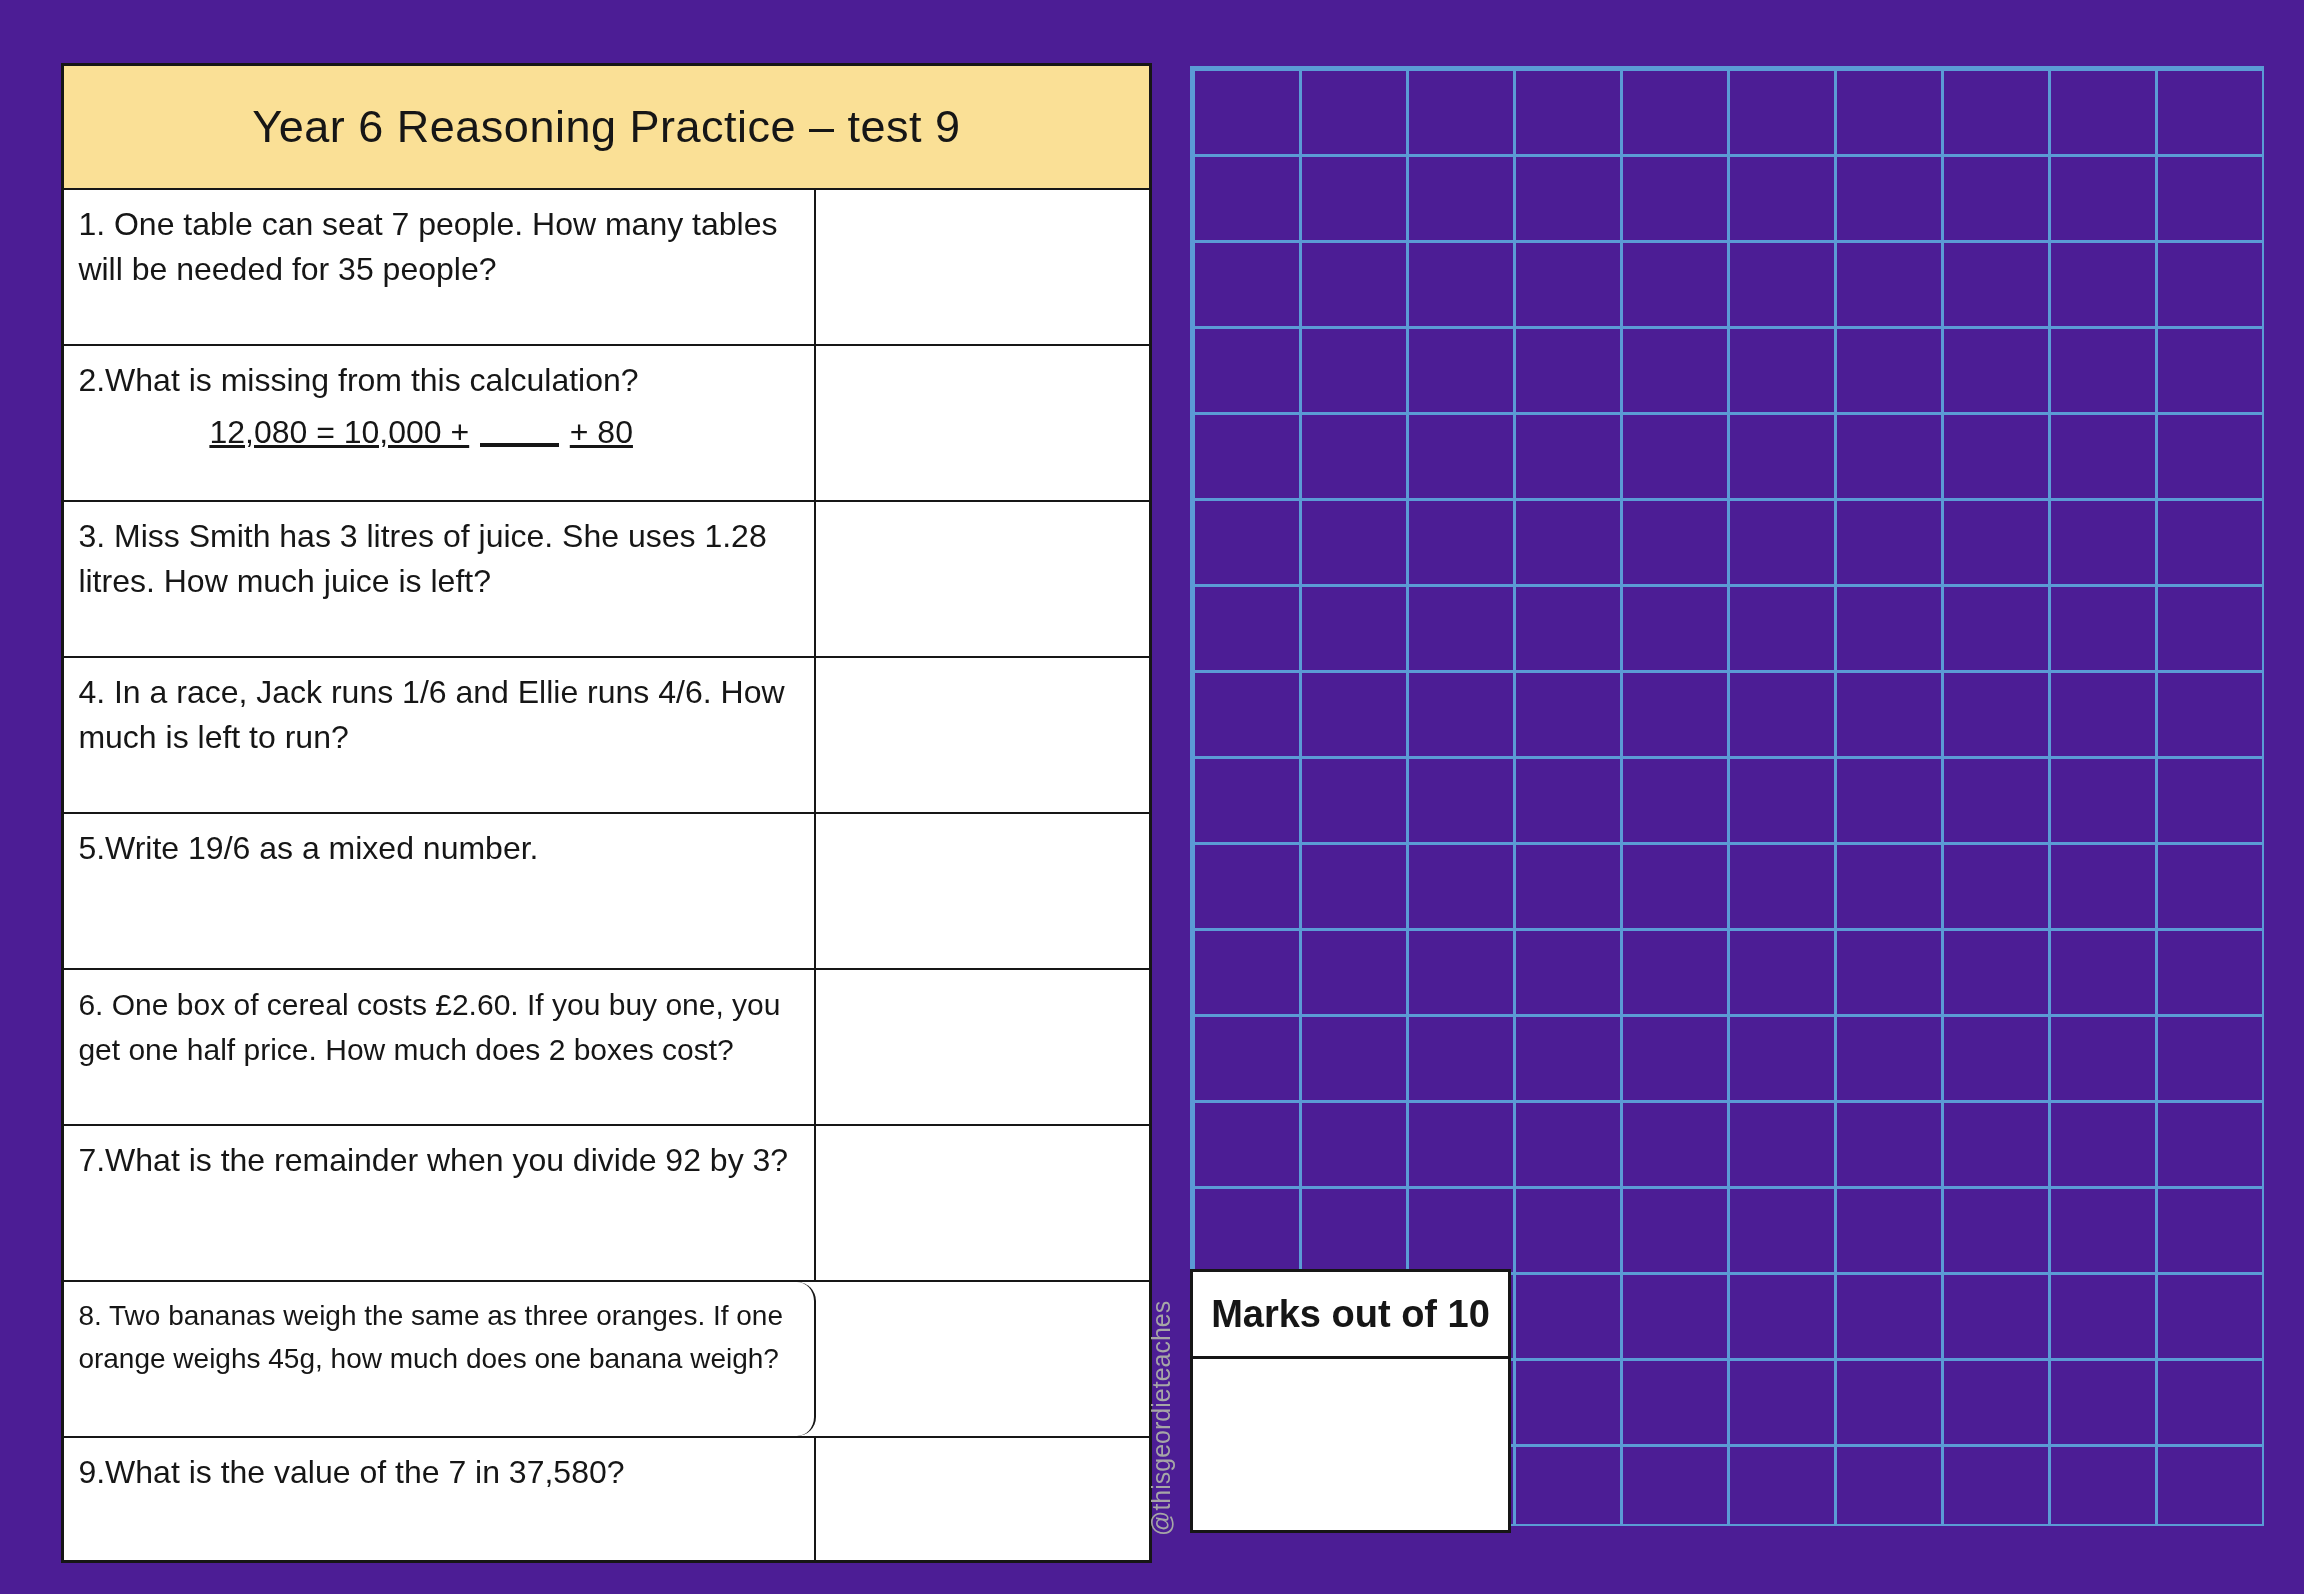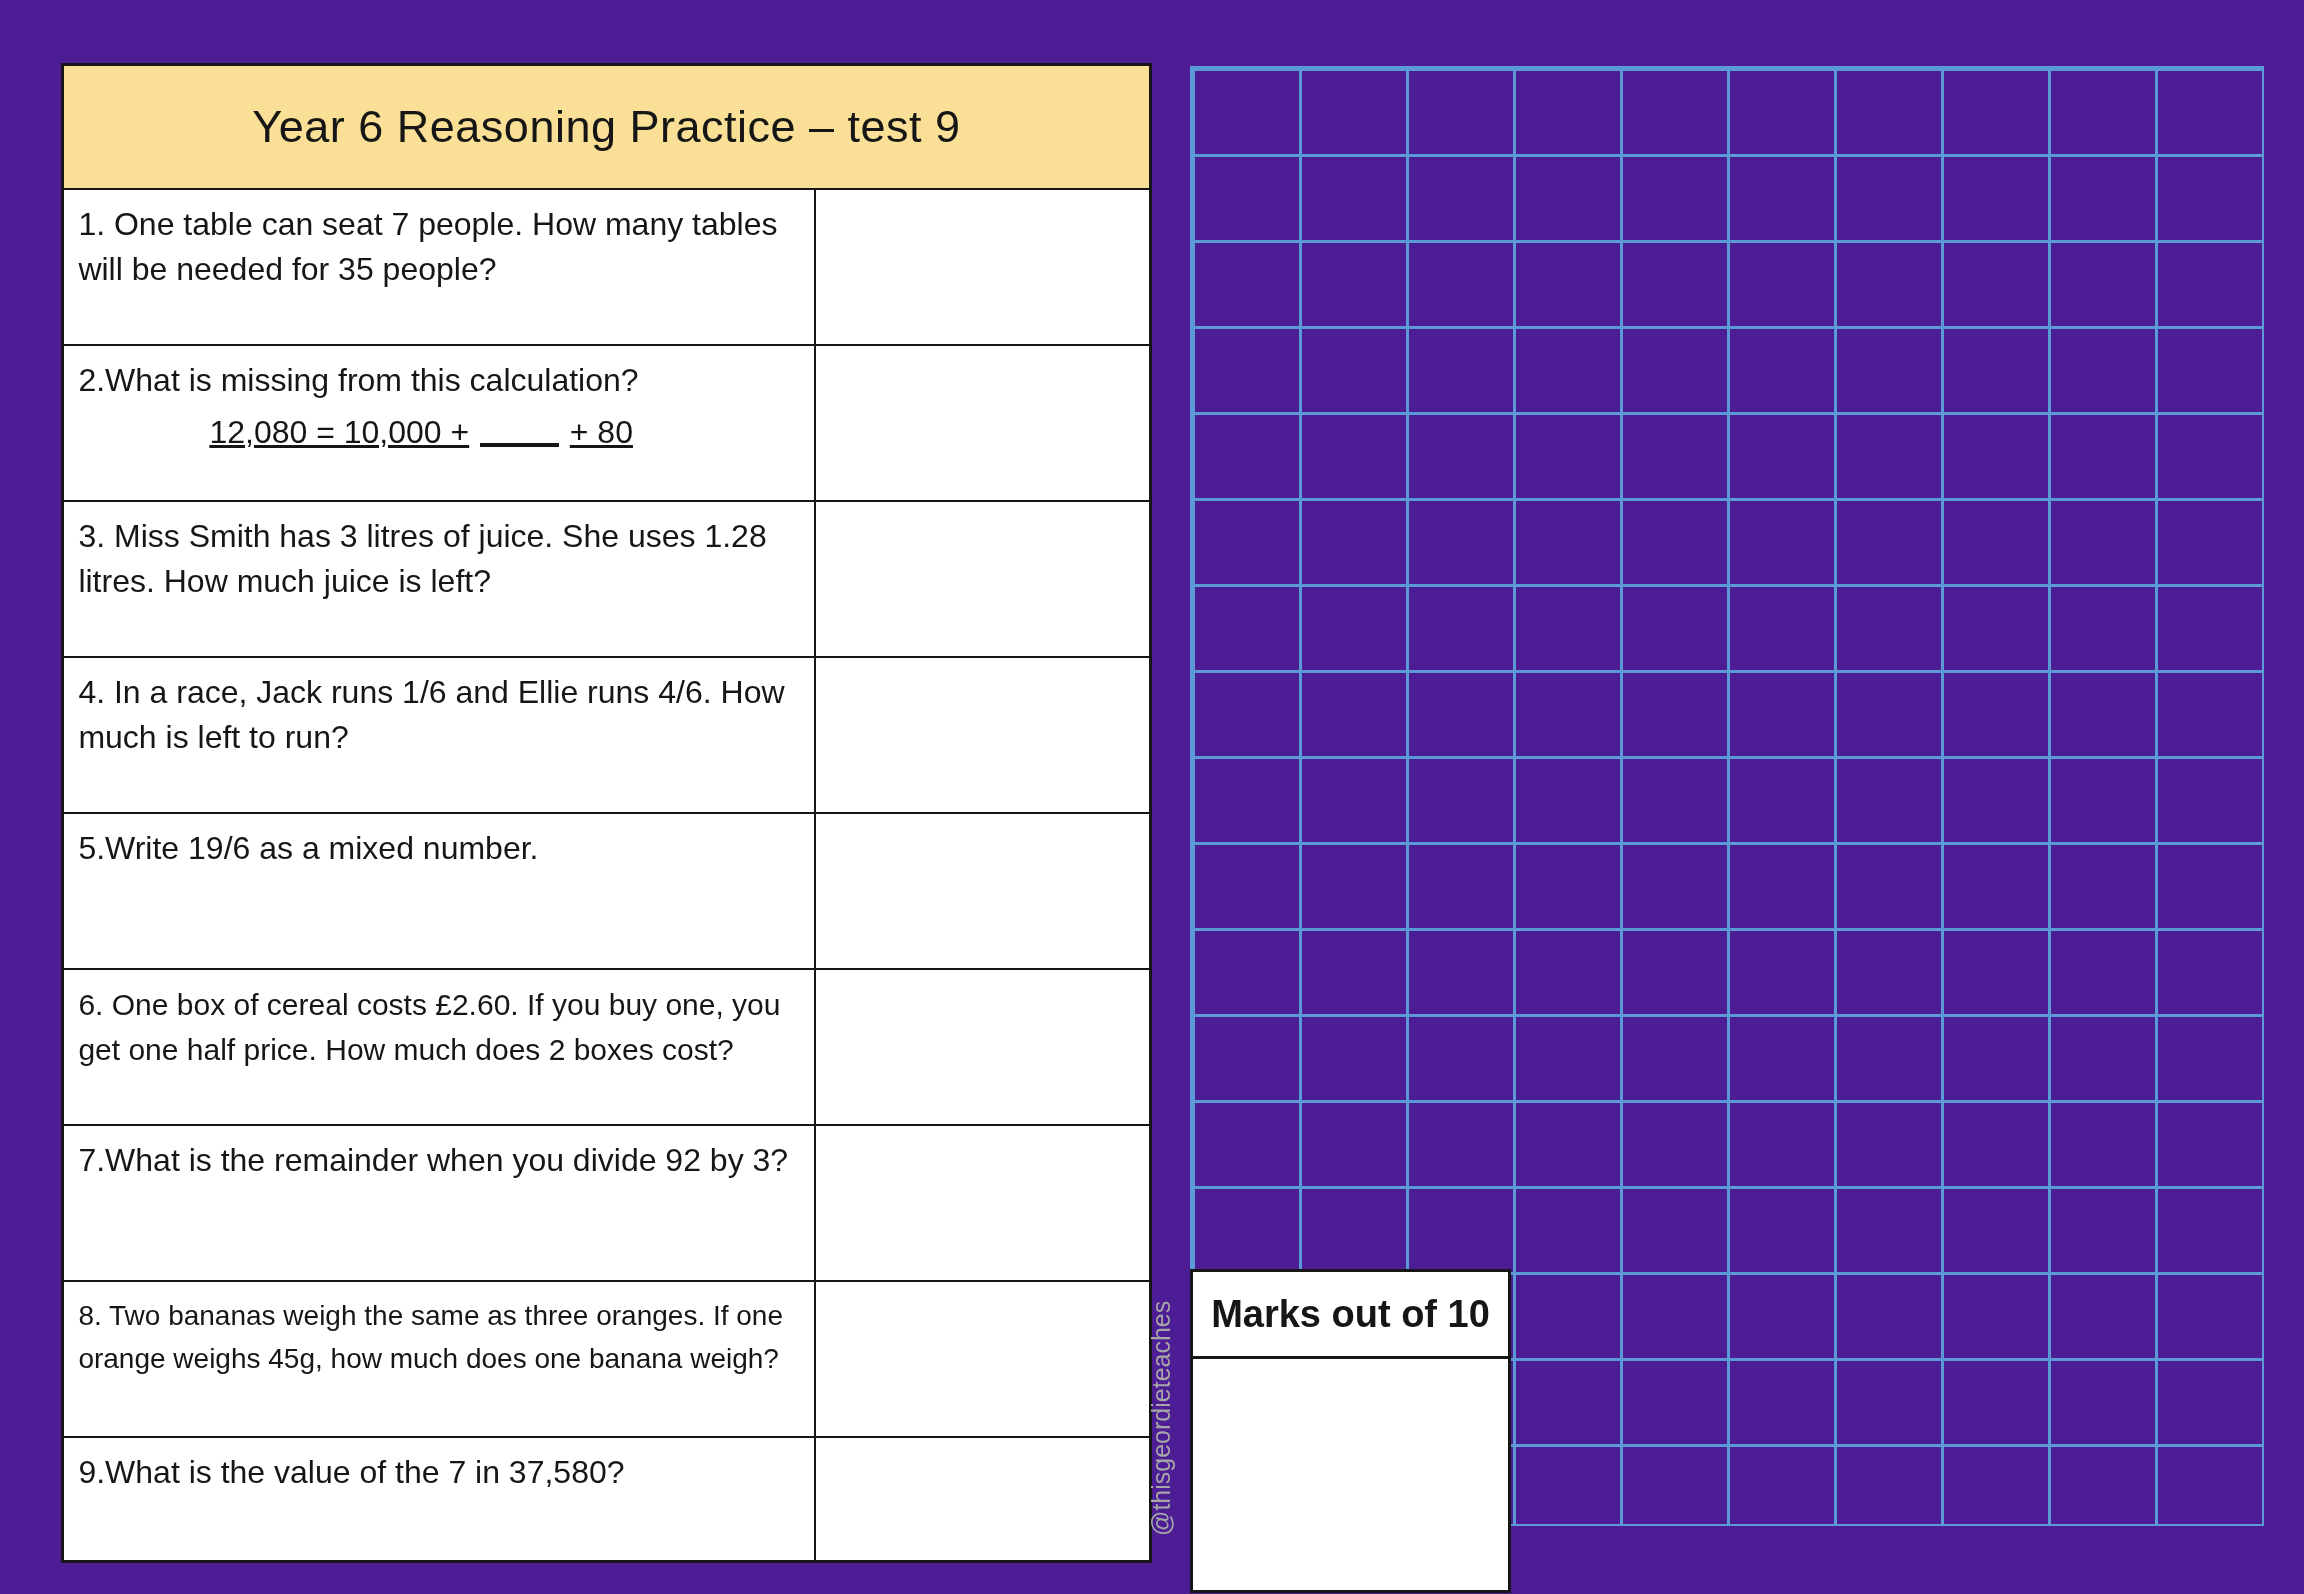--- a/index.html
+++ b/index.html
@@ -14,35 +14,35 @@
   .title-bar .t { font-size:45px; letter-spacing:0.5px; }
   .head-row { display:flex; height:77px; border-bottom:2.7px solid #161616; font-size:33px; }
   .head-q { width:752px; border-right:2.7px solid #161616; display:flex; align-items:center; padding-left:14.4px; }
   .head-a { flex:1; display:flex; align-items:center; padding-left:21.6px; }
   .q-row { display:flex; height:156px; border-bottom:2.7px solid #161616; }
   .q-row:last-child { border-bottom:none; height:122px; }
   .q-cell { width:752px; border-right:2.7px solid #161616; padding:11.7px 20px 0 14.4px;
             font-size:32px; line-height:1.43; }
   .a-cell { flex:1; }
   .q-row.r6 .q-cell { font-size:30px; line-height:1.5; }
-  .q-row.r8 .q-cell { font-size:28px; line-height:1.55; }
+  .q-row.r8 .q-cell { font-size:28px; line-height:1.55;border-radius:19px; }
   .formula-line { padding-left:131px; margin-top:7px; white-space:nowrap;text-decoration:underline; }
   .blank { display:inline-block; width:79px; height:3.6px; background:#161616;
            margin:0 10.8px; vertical-align:-3.6px; }
 
   
   .grid { position:absolute; left:1190px; top:66px; width:1074px; height:1460px;
           border:2.7px solid var(--grid-line,#5B9BD5);
           background-image:
             linear-gradient(to right, var(--grid-line,#5B9BD5) 2.7px, transparent 2.7px),
             linear-gradient(to bottom, var(--grid-line,#5B9BD5) 2.7px, transparent 2.7px);
           background-size:107px 86px; }
 
   
-  .marks { position:absolute; left:1190px; top:1269px; width:321px; height:324px;
+  .marks { position:absolute; left:1190px; top:1269px; width:321px; height:264px;
            border:3.6px solid #161616; background:#fff; }
   .marks-label { height:87px; border-bottom:3.6px solid #161616; display:flex;
                  align-items:center; justify-content:center; font-weight:bold; font-size:38px; }
   .marks-space { height:161px; }
 
   
   .watermark { position:absolute; left:1147px; top:1536px; width:266px;
                transform:rotate(-90deg); transform-origin:0 0;
                font-size:25px; color:var(--watermark-gray,#A6A6A6); white-space:nowrap; }
 </style>

